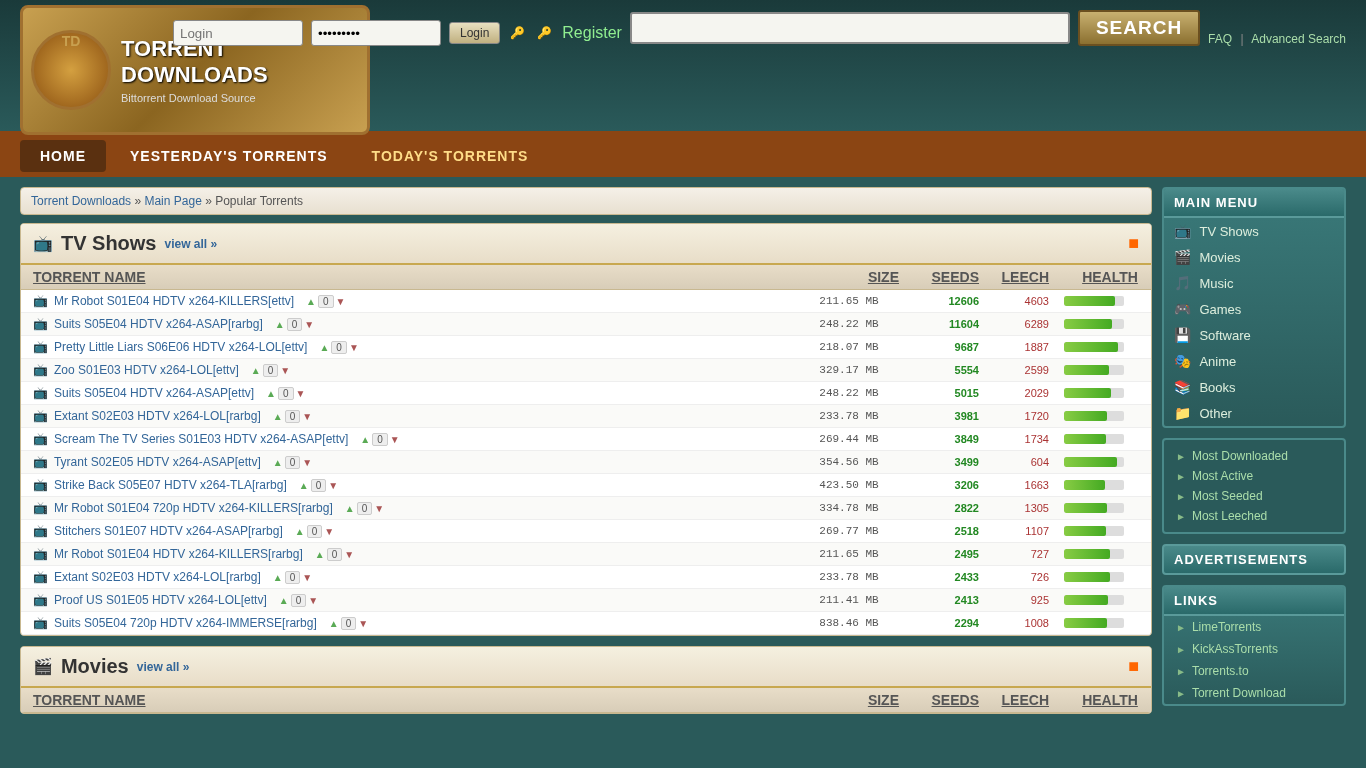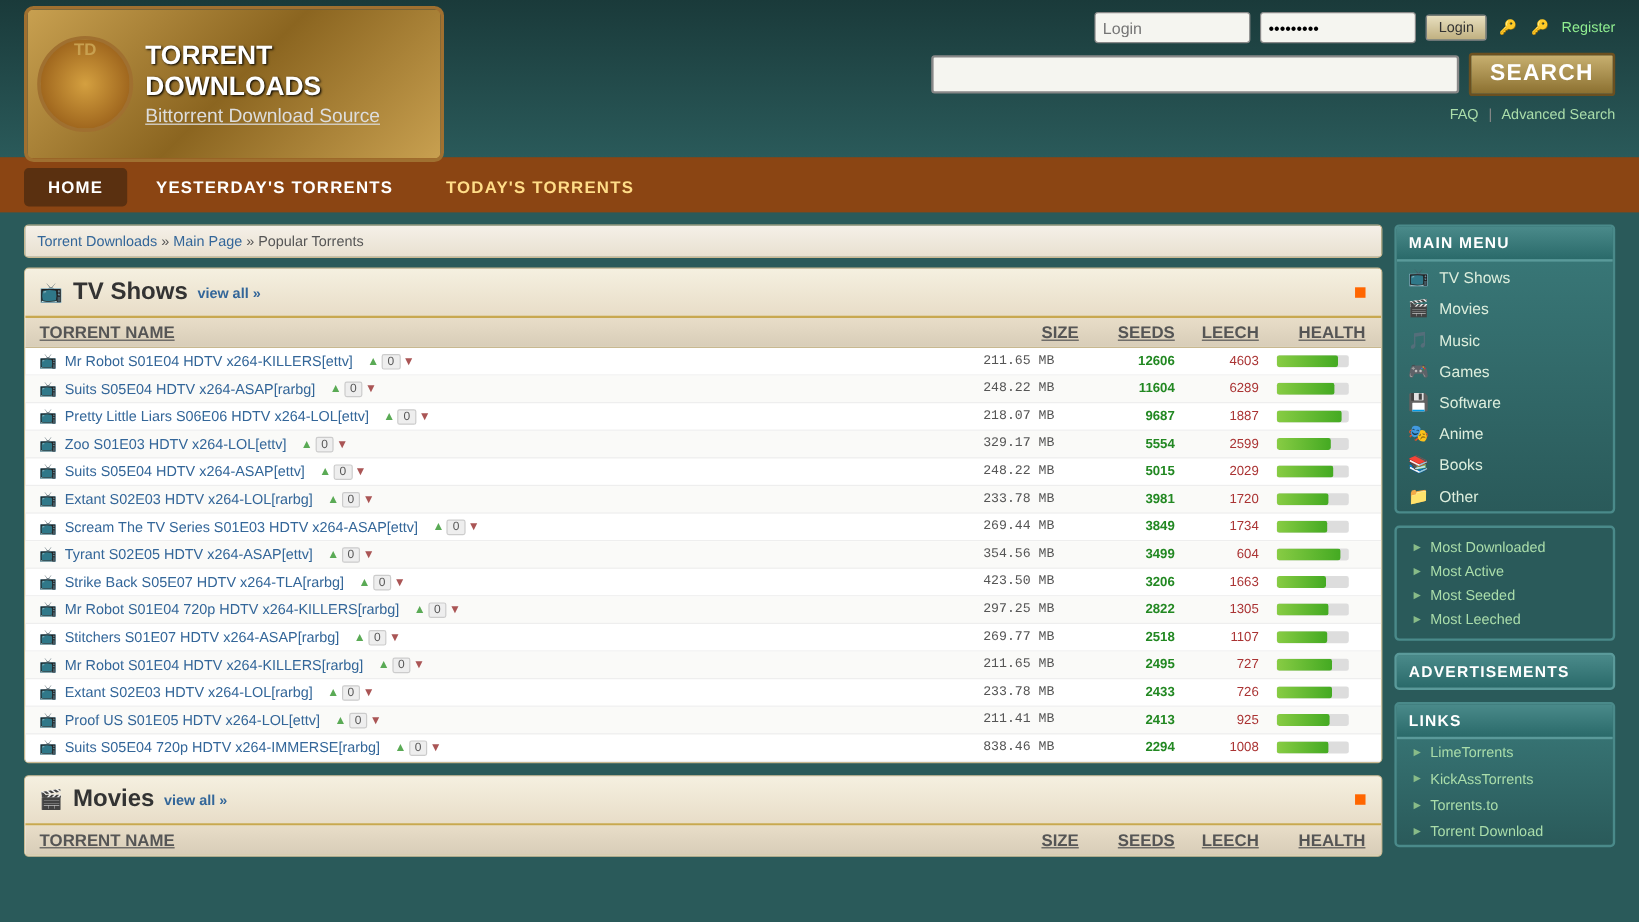--- a/index.html
+++ b/index.html
@@ -5,28 +5,28 @@
     * { margin: 0; padding: 0; box-sizing: border-box; }
     body { font-family: Arial, sans-serif; font-size: 12px; background: #2a5a5a; min-width: 1366px; }
 
     
     .header { background: linear-gradient(180deg, #1a3a3a 0%, #2a5a5a 100%); height: 135px; position: relative; border-bottom: 4px solid #8b4513; }
     .logo-area { position: absolute; left: 20px; top: 5px; width: 350px; height: 130px; background: linear-gradient(135deg, #c8a050 0%, #8b6520 50%, #c8a050 100%); border: 3px solid #a07030; border-radius: 8px; display: flex; align-items: center; padding: 8px; }
     .logo-icon { width: 80px; height: 80px; background: radial-gradient(circle, #d4a040 0%, #8b5010 100%); border-radius: 50%; border: 3px solid #a07030; display: flex; align-items: flex-start; justify-content: center; flex-shrink: 0; margin-right: 10px; }
     .logo-icon-inner { color: #c8a050; font-weight: bold; font-size: 14px; text-align: center; }
     .logo-text { color: #fff; }
     .logo-text .title { font-size: 22px; font-weight: bold; color: #fff; text-shadow: 1px 1px 2px #000; line-height: 1.2; }
-    .logo-text .subtitle { font-size: 16px; color: #ddd; margin-top: 4px; text-decoration: underline; }
-
-    .header-right { position: absolute; right: 20px; top: 10px; display: flex; flex-direction: column; align-items: flex-end; gap: 8px; }
+    .logo-text .subtitle { font-size: 11px; color: #ddd; margin-top: 4px; }
+
+    .header-right { position: absolute; right: 20px; top: 10px; display: flex; align-items: flex-end; gap: 8px; }
     .login-row { display: flex; gap: 8px; align-items: center; }
     .login-input { width: 130px; height: 26px; border: 1px solid #888; border-radius: 3px; padding: 0 6px; background: #f5f5f0; }
     .password-input { width: 130px; height: 26px; border: 1px solid #888; border-radius: 3px; padding: 0 6px; background: #f5f5f0; }
     .login-btn { background: linear-gradient(180deg, #e8e0c0 0%, #c0b080 100%); border: 1px solid #888; border-radius: 3px; padding: 3px 10px; cursor: pointer; font-size: 12px; color: #333; }
-    .reg-btn { color: #90ee90; font-size: 12px; cursor: pointer; text-decoration: none; }
+    .reg-btn { color: #90ee90; font-size: 16px; cursor: pointer; text-decoration: none; }
 
     .search-row { display: flex; gap: 8px; align-items: center; }
     .search-input { width: 440px; height: 32px; border: 2px solid #888; border-radius: 3px; padding: 0 8px; background: #f5f5f0; font-size: 14px; }
     .search-btn { background: linear-gradient(180deg, #c8b070 0%, #8b7030 100%); border: 2px solid #6b5020; border-radius: 3px; padding: 5px 16px; cursor: pointer; font-size: 19px; font-weight: bold; color: #fff; letter-spacing: 1px; }
 
     .header-links { color: #ccc; font-size: 12px; }
     .header-links a { color: #aaddaa; text-decoration: none; }
     .header-links .sep { color: #888; margin: 0 5px; }
 
     
@@ -339,21 +339,21 @@
           <div class="table-row">
     <div class="torrent-name">
       <span class="torrent-icon">📺</span>
       <a class="torrent-link">Mr Robot S01E04 720p HDTV x264-KILLERS[rarbg]</a>
       <div class="vote-area">
         <span class="vote-up">▲</span>
         <span class="vote-count">0</span>
         <span class="vote-down">▼</span>
       </div>
     </div>
-    <div class="col-size-val">297.25 MB</div>
+    <div class="col-size-val">334.78 MB</div>
     <div class="col-seeds-val">2822</div>
     <div class="col-leech-val">1305</div>
     <div>
       <div class="health-bar">
         <div class="health-fill" style="width:72%"></div>
       </div>
     </div>
   </div>
           <div class="table-row">
     <div class="torrent-name">

